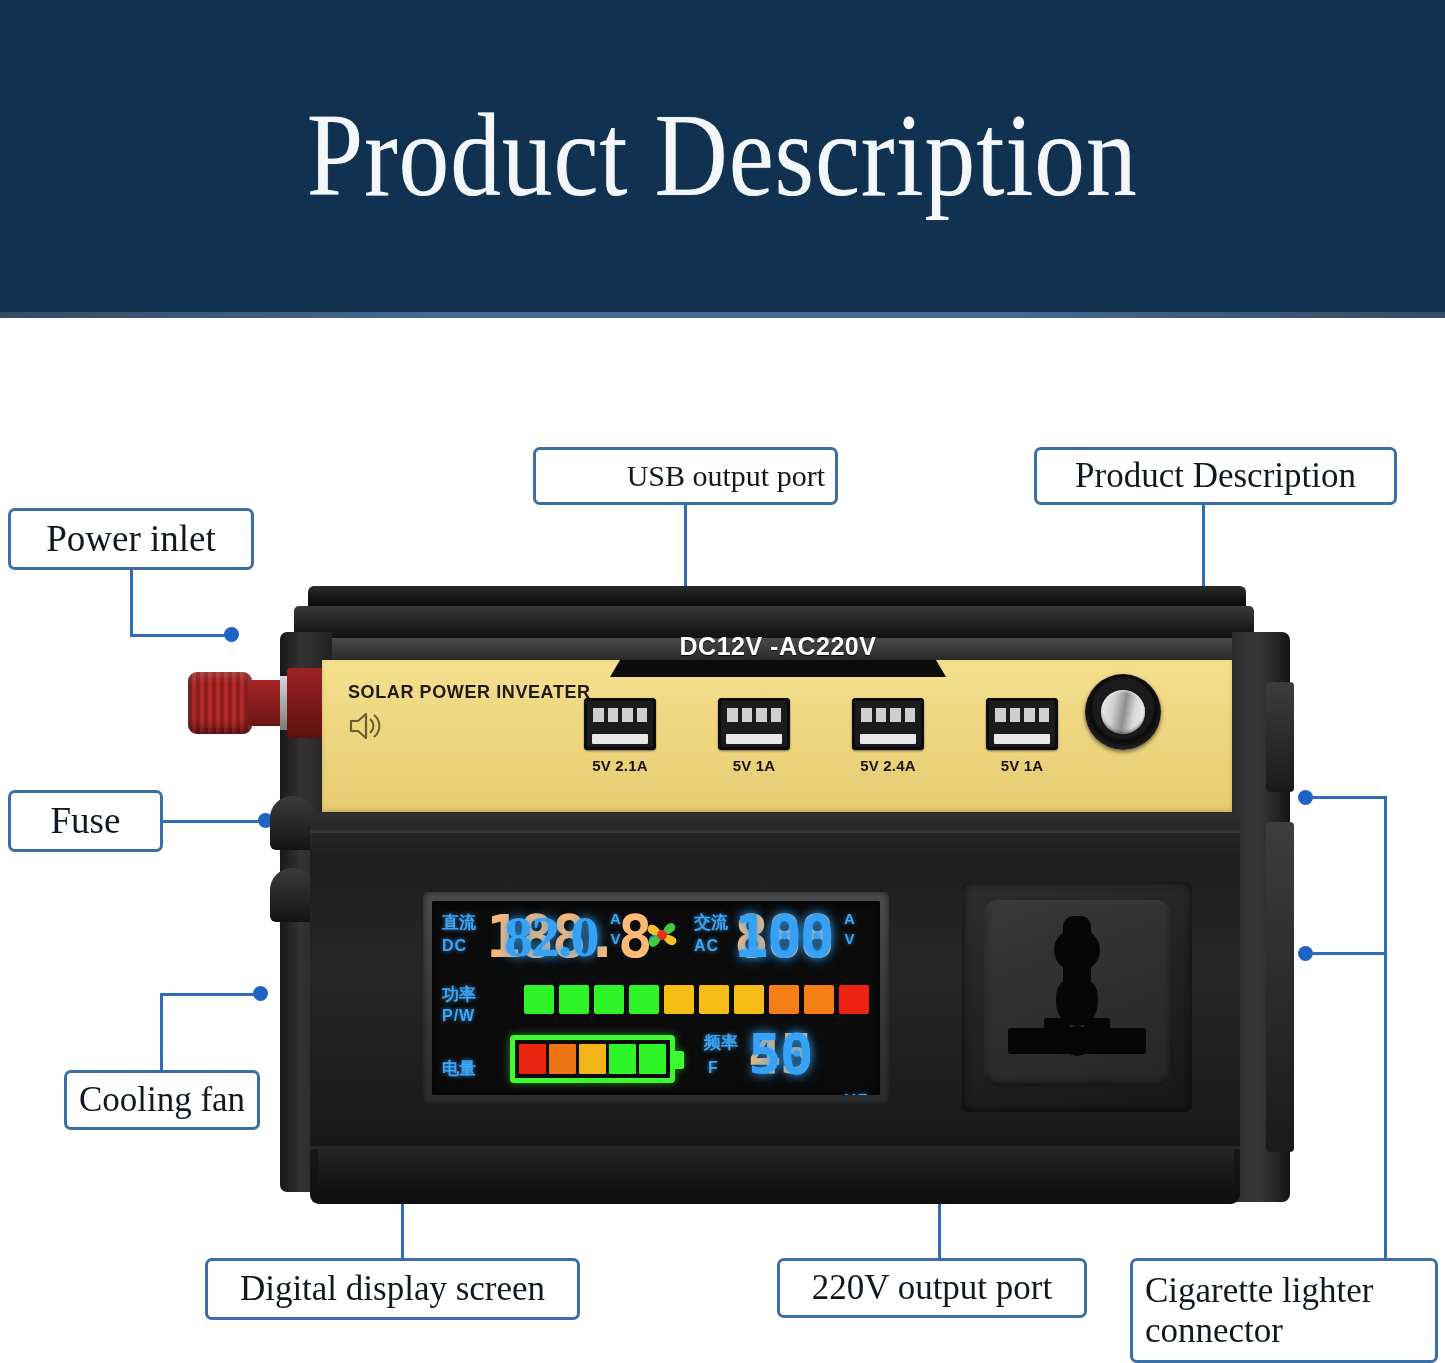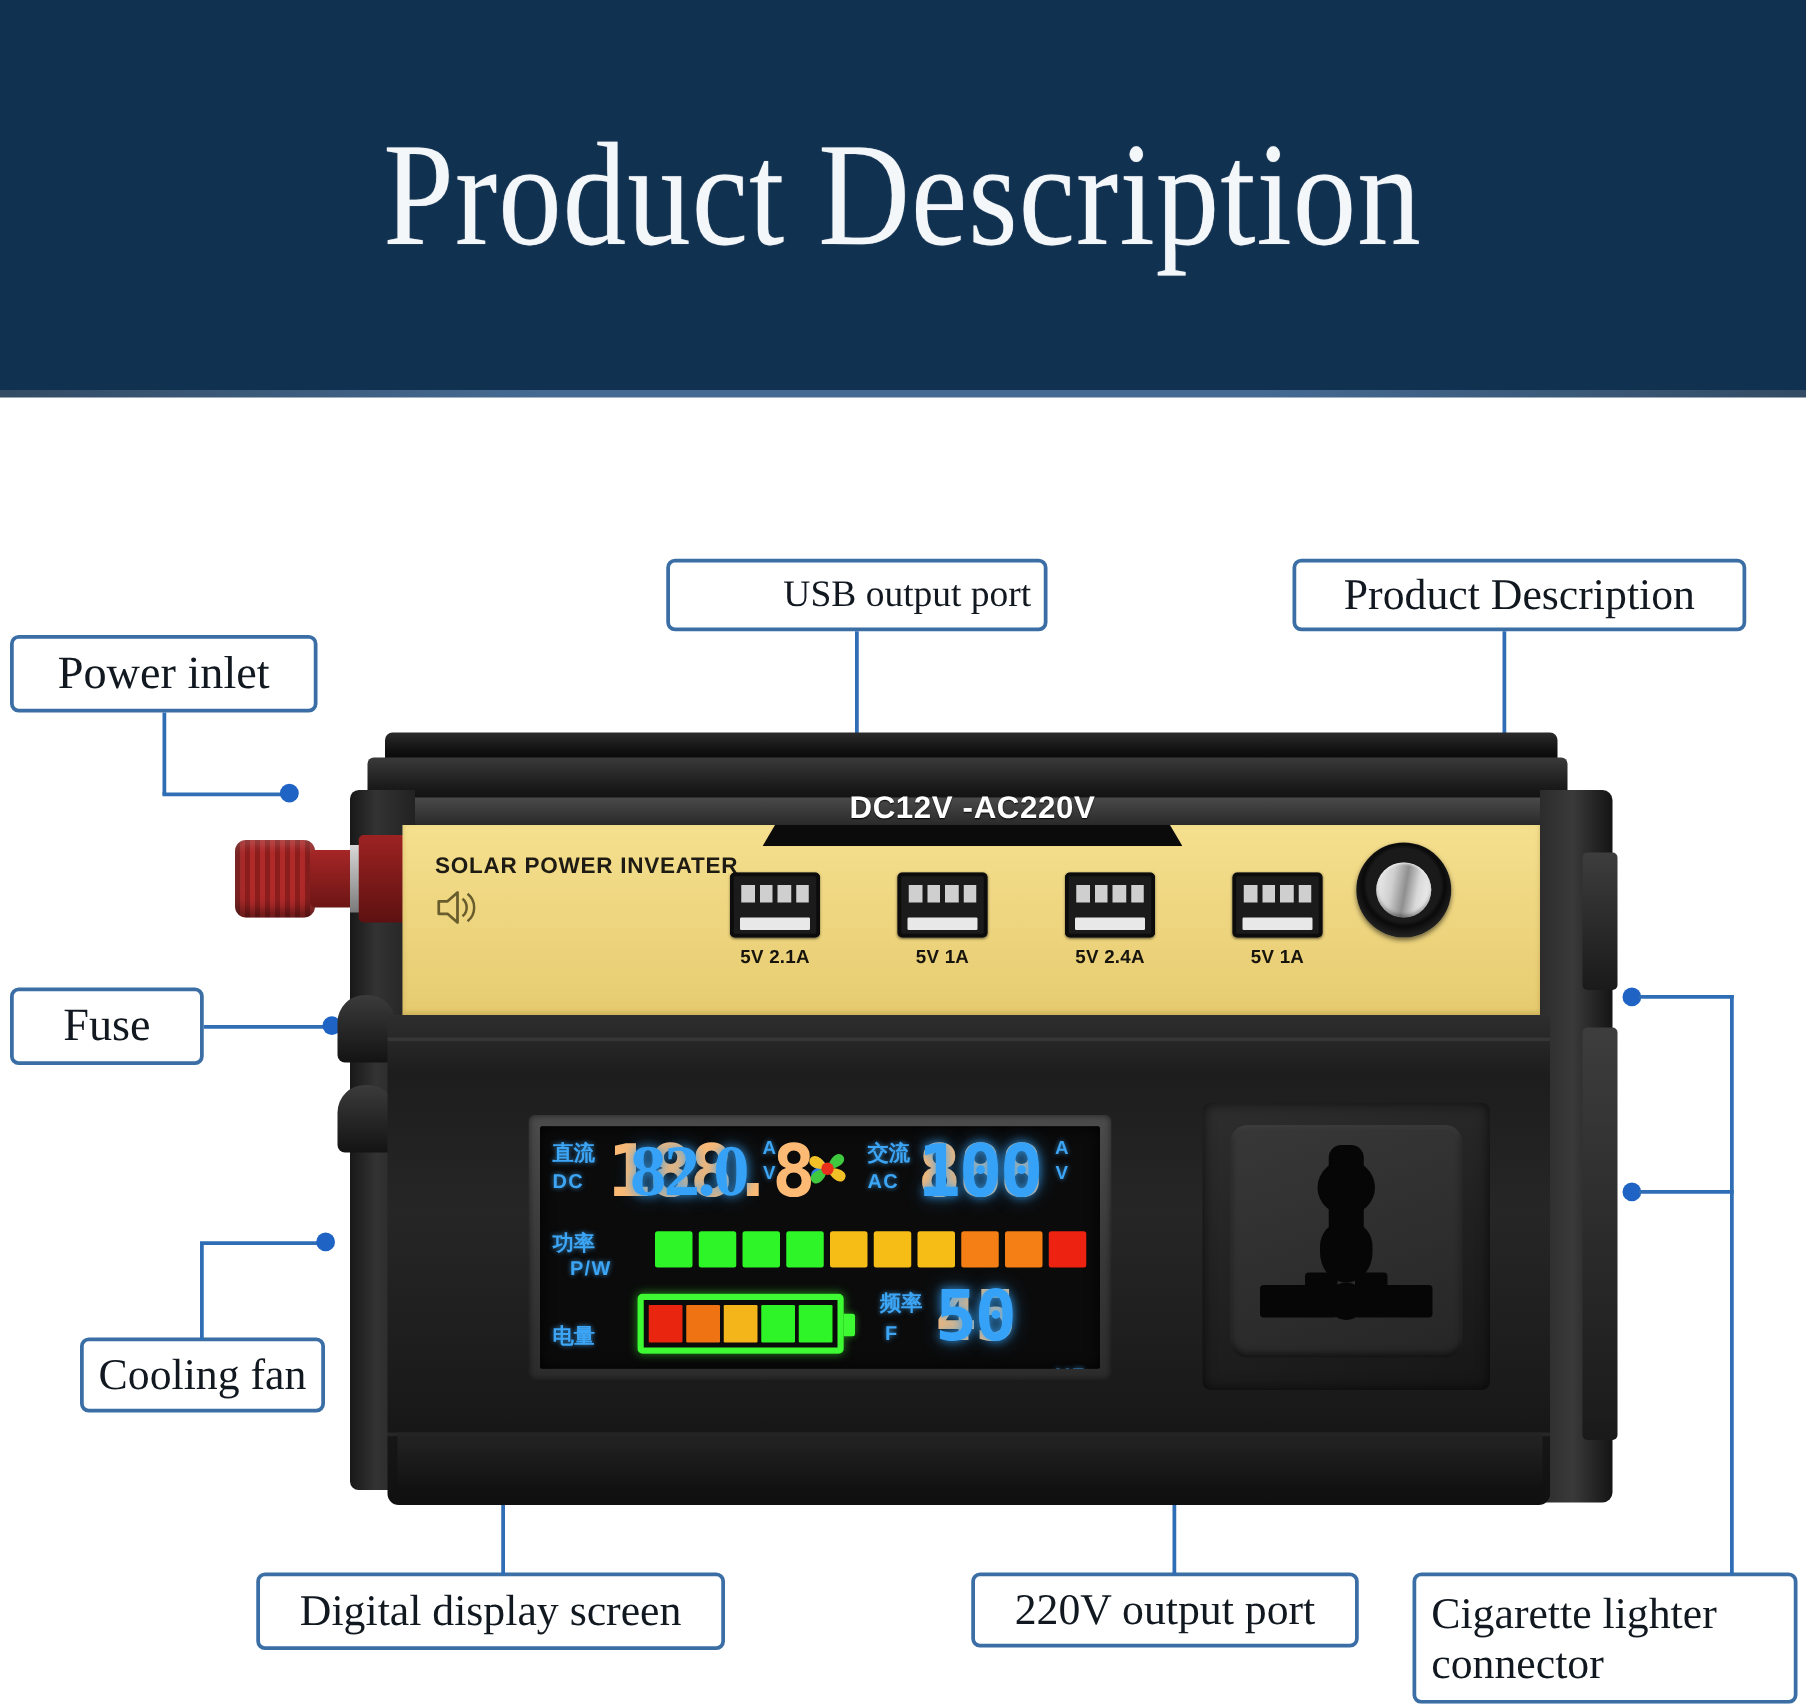--- a/index.html
+++ b/index.html
@@ -509,21 +509,21 @@
       <div class="seg-label cn" style="left:262px;top:10px;">交流</div>
       <div class="seg-label en" style="left:262px;top:36px;">AC</div>
       <div class="seg-ghost" style="left:302px;top:2px;font-size:58px;">888</div>
       <div class="seg-num" style="left:302px;top:2px;font-size:58px;">100</div>
       <div class="unit-stack" style="left:412px;top:8px;">
         <div>A</div>
         <div>V</div>
       </div>
 
       <div class="seg-label cn" style="left:10px;top:82px;">功率</div>
-      <div class="seg-label en" style="left:24px;top:106px;">P/W</div>
+      <div class="seg-label en" style="left:10px;top:106px;">P/W</div>
       <div class="pbar" id="power-bar">
           <i style="background: rgb(46, 245, 39);"></i>
           <i style="background: rgb(46, 245, 39);"></i>
           <i style="background: rgb(46, 245, 39);"></i>
           <i style="background: rgb(46, 245, 39);"></i>
           <i style="background: rgb(247, 189, 23);"></i>
           <i style="background: rgb(247, 189, 23);"></i>
           <i style="background: rgb(247, 189, 23);"></i>
           <i style="background: rgb(245, 127, 20);"></i>
           <i style="background: rgb(245, 127, 20);"></i>

